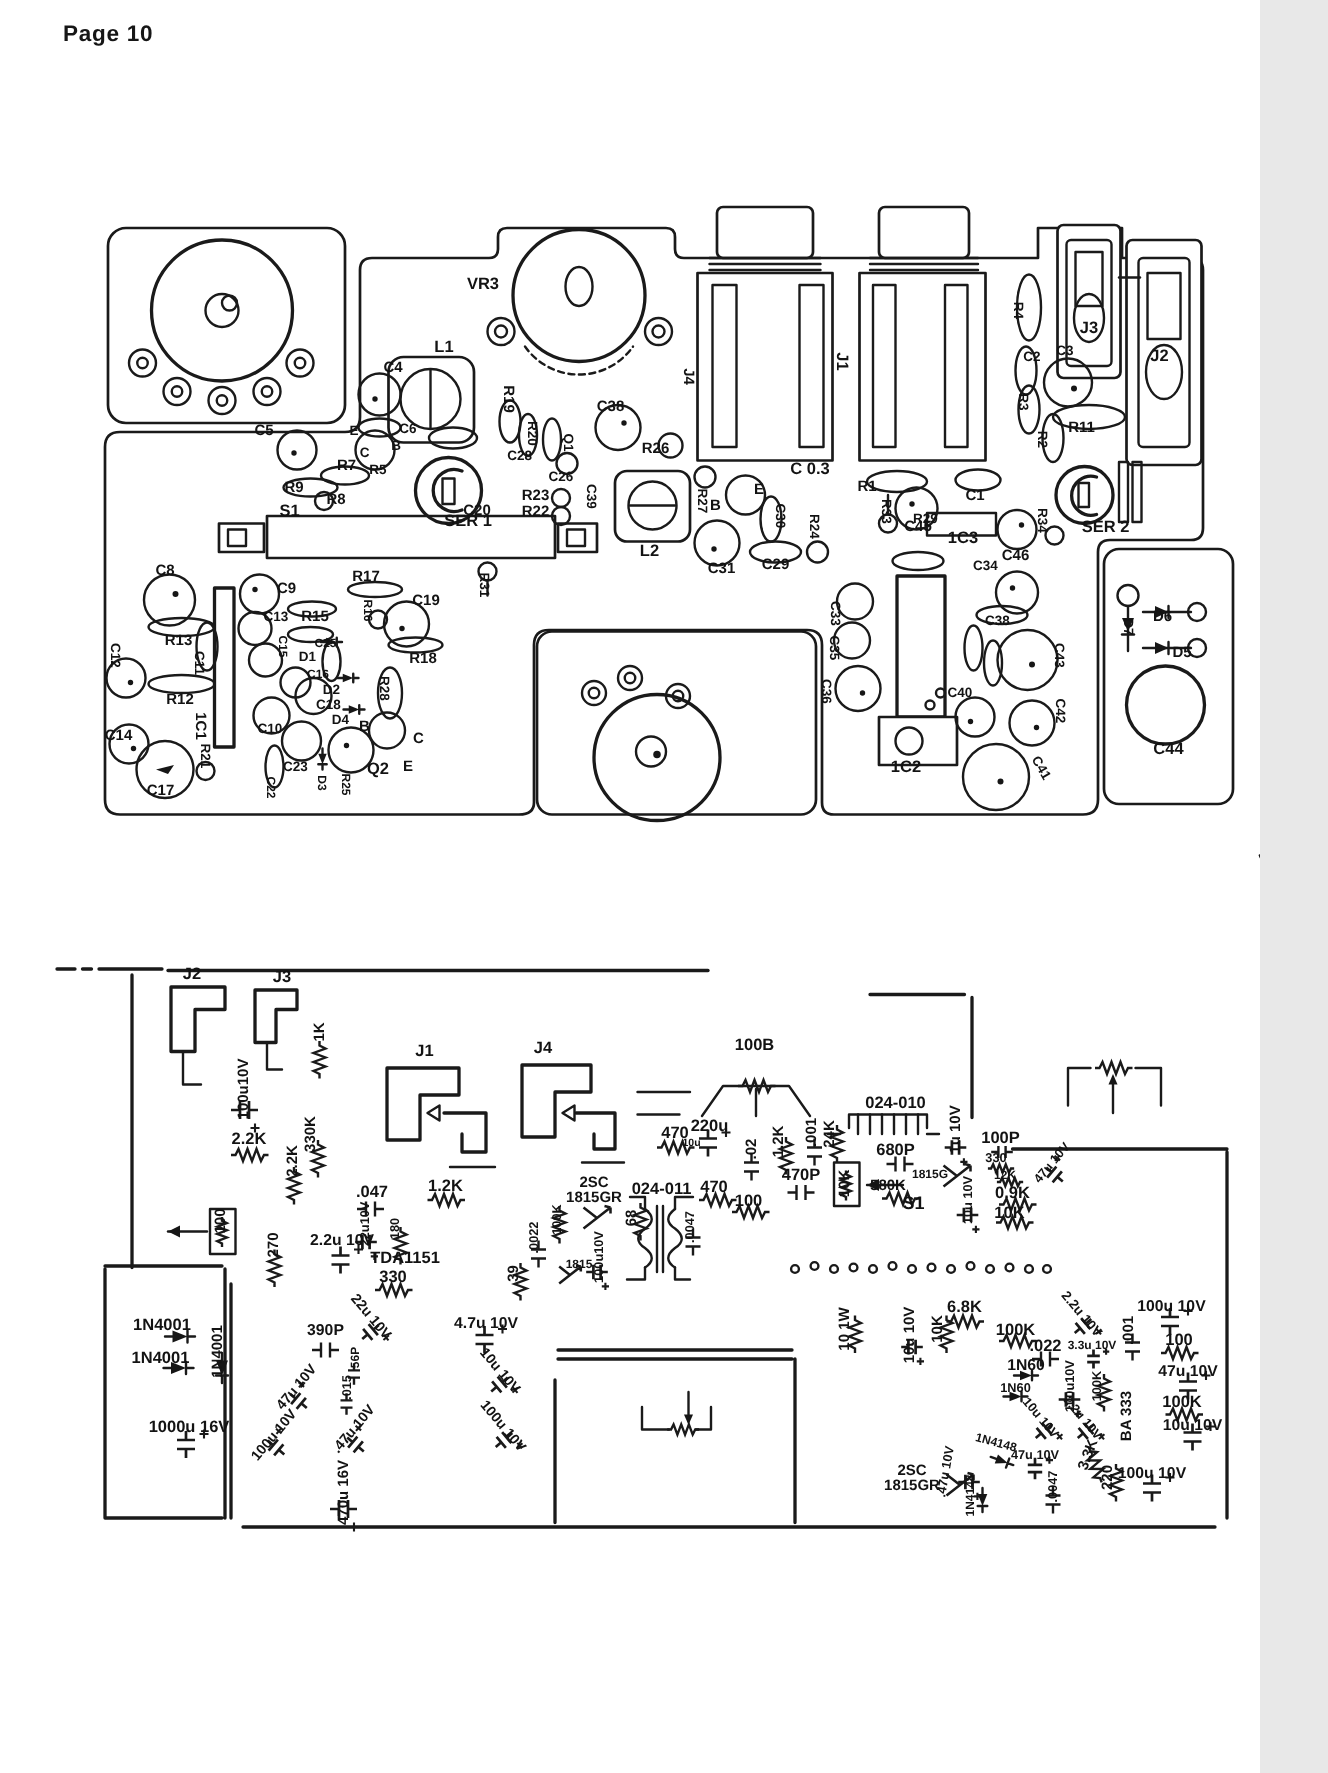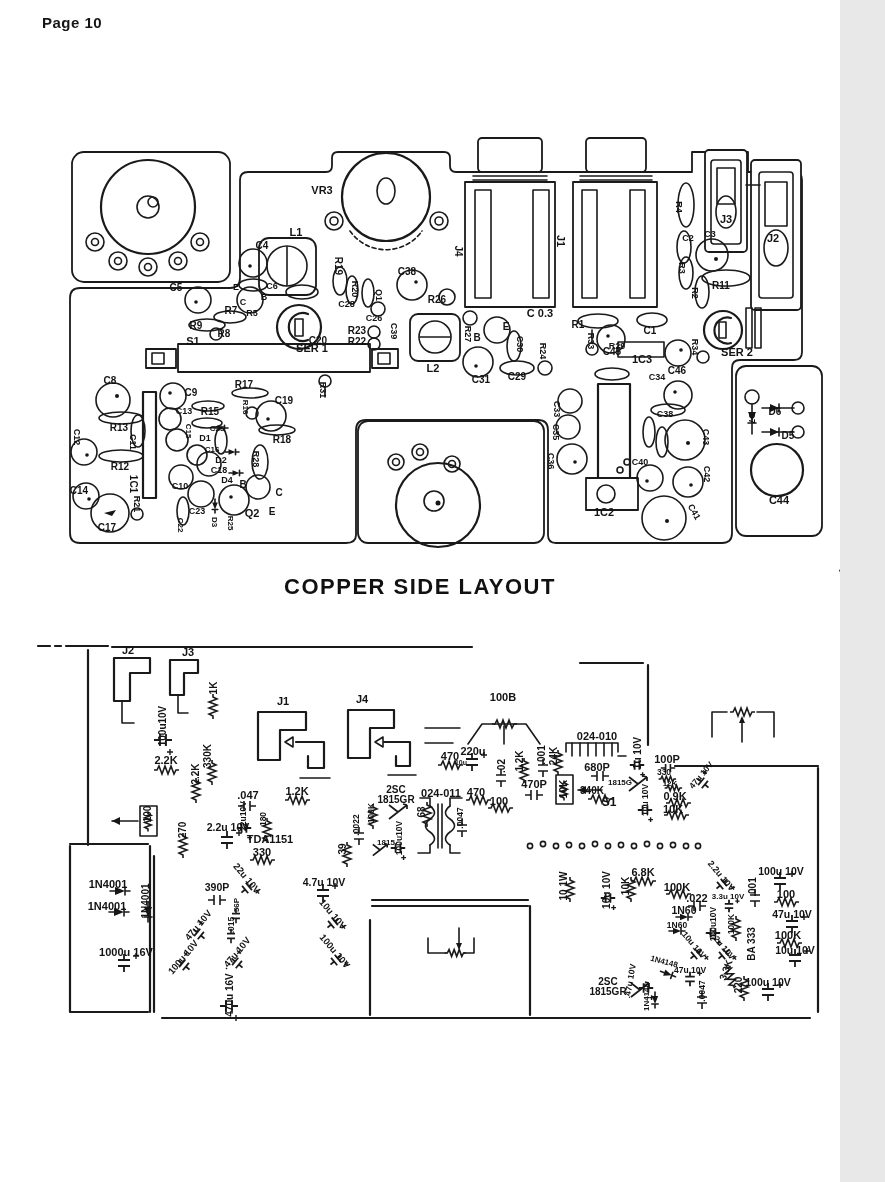--- a/index.html
+++ b/index.html
@@ -21,21 +21,20 @@
   #labels{position:absolute;inset:0;pointer-events:none;}
   .lbl{position:absolute;font-weight:bold;font-size:10px;color:#131313;white-space:pre;
        line-height:.95;text-align:center;transform-origin:center;}
 </style>
 </head>
 <body>
 
 <div id="page">
 
   <div id="page-num" class="hdr">Page 10</div>
-  <div id="title-copper" class="title">COPPER SIDE LAYOUT</div>
 
   <svg id="art" viewBox="0 0 885 1182" xmlns="http://www.w3.org/2000/svg">
     <defs>
       <path id="rh" d="M-12,0 h3 l2,-4 3,8 3,-8 3,8 3,-8 3,8 2,-4 h3" fill="none" stroke="#1a1a1a" stroke-width="1.6"></path>
       <g id="cap" stroke="#1a1a1a" stroke-width="1.6" fill="none">
         <path d="M-9,0 h6 M3,0 h6 M-3,-5 v10 M3,-5 v10"></path>
       </g>
       <g id="ecap" stroke="#1a1a1a" stroke-width="1.8" fill="none">
         <path d="M-6,-3 h12 M-6,3 h12 M0,-9 v6 M0,3 v6"></path>
         <path d="M9,-7 h6 M12,-10 v6" stroke-width="1.4"></path>
@@ -594,21 +593,21 @@
       <div class="lbl" style="left: 450px; top: 756px; font-size: 11px; transform: translate(-50%, -50%) rotate(0deg);">470</div>
       <div class="lbl" style="left: 473px; top: 751px; font-size: 11px; transform: translate(-50%, -50%) rotate(0deg);">220u</div>
       <div class="lbl" style="left: 461px; top: 763px; font-size: 7px; transform: translate(-50%, -50%) rotate(0deg);">10u</div>
       <div class="lbl" style="left: 502px; top: 766px; transform: translate(-50%, -50%) rotate(-90deg);">.02</div>
       <div class="lbl" style="left: 520px; top: 761px; transform: translate(-50%, -50%) rotate(-90deg);">1.2K</div>
       <div class="lbl" style="left: 542px; top: 755px; transform: translate(-50%, -50%) rotate(-90deg);">.001</div>
       <div class="lbl" style="left: 554px; top: 756px; transform: translate(-50%, -50%) rotate(-90deg);">24K</div>
       <div class="lbl" style="left: 597px; top: 736px; font-size: 11px; transform: translate(-50%, -50%) rotate(0deg);">024-010</div>
       <div class="lbl" style="left: 597px; top: 767px; font-size: 11px; transform: translate(-50%, -50%) rotate(0deg);">680P</div>
       <div class="lbl" style="left: 620px; top: 783px; font-size: 8px; transform: translate(-50%, -50%) rotate(0deg);">1815G</div>
-      <div class="lbl" style="left: 592px; top: 791px; transform: translate(-50%, -50%) rotate(0deg);">340K</div>
+      <div class="lbl" style="left: 592px; top: 791px; transform: translate(-50%, -50%) rotate(0deg);">580K</div>
       <div class="lbl" style="left: 638px; top: 753px; transform: translate(-50%, -50%) rotate(-90deg);">1u 10V</div>
       <div class="lbl" style="left: 667px; top: 759px; font-size: 11px; transform: translate(-50%, -50%) rotate(0deg);">100P</div>
       <div class="lbl" style="left: 664px; top: 772px; font-size: 8.5px; transform: translate(-50%, -50%) rotate(0deg);">330</div>
       <div class="lbl" style="left: 670px; top: 784px; font-size: 8px; transform: translate(-50%, -50%) rotate(0deg);">12K</div>
       <div class="lbl" style="left: 701px; top: 775px; font-size: 8.5px; transform: translate(-50%, -50%) rotate(-50deg);">47u 10V</div>
       <div class="lbl" style="left: 675px; top: 796px; font-size: 11px; transform: translate(-50%, -50%) rotate(0deg);">0.9K</div>
       <div class="lbl" style="left: 673px; top: 809px; font-size: 11px; transform: translate(-50%, -50%) rotate(0deg);">10K</div>
       <div class="lbl" style="left: 645px; top: 800px; font-size: 8.5px; transform: translate(-50%, -50%) rotate(-90deg);">10u 10V</div>
       <div class="lbl" style="left: 534px; top: 784px; font-size: 11px; transform: translate(-50%, -50%) rotate(0deg);">470P</div>
       <div class="lbl" style="left: 476px; top: 792px; font-size: 11px; transform: translate(-50%, -50%) rotate(0deg);">470</div>

